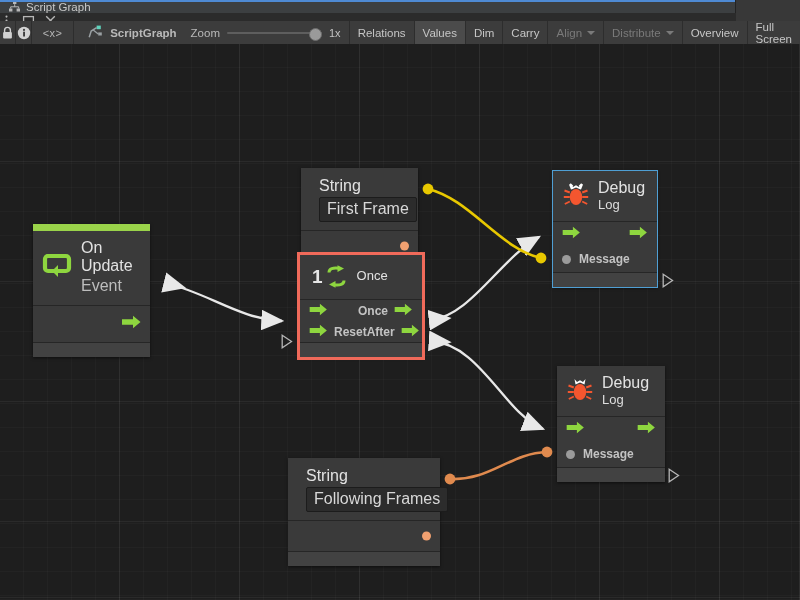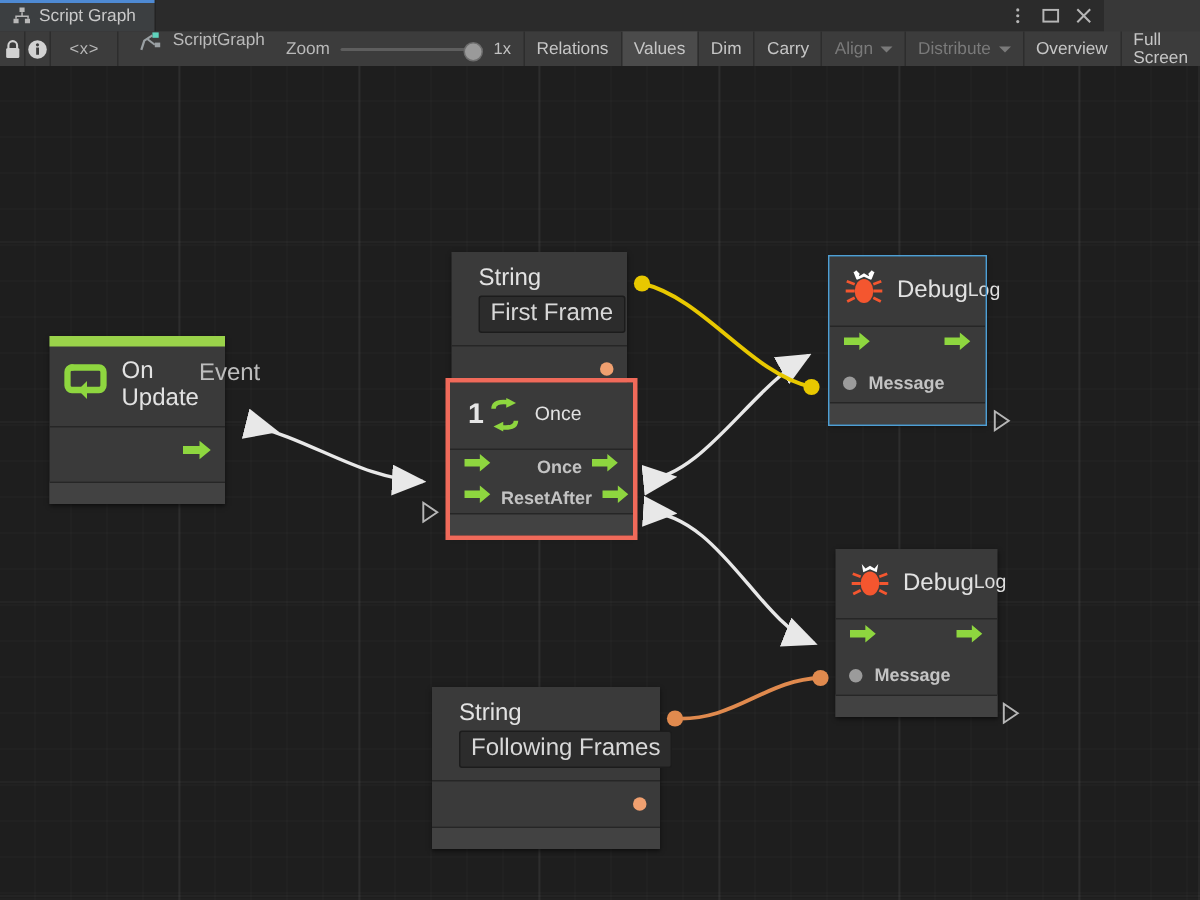--- a/index.html
+++ b/index.html
@@ -8,21 +8,21 @@
     font-family:"Liberation Sans",sans-serif;
     -webkit-font-smoothing:antialiased;
     color:#c4c4c4;
   }
   #app{position:relative;width:800px;height:600px;}
 
   
   .tabbar{
     position:absolute;left:0;top:0;width:736px;height:21px;
     background:#2b2b2b;
-    display:flex;align-items:stretch;
+    display:flex;align-items:stretch;flex-direction:column;
   }
   .tab{
     position:relative;
     display:flex;align-items:center;gap:5px;
     padding:0 12px 0 8px;
     background:#3c3f41;
     color:#c9c9c9;font-size:11.5px;
     border-right:1px solid #232323;
   }
   .tab.active::before{
@@ -46,22 +46,23 @@
     width:31px;display:flex;align-items:center;justify-content:center;
     border-right:1px solid #2d2d2d;
   }
   .tb-ico svg{display:block;}
   .tb-code{
     width:85px;display:flex;align-items:center;justify-content:center;
     border-right:1px solid #2d2d2d;
     color:#b6b6b6;font-size:11px;letter-spacing:.5px;
   }
   .tb-breadcrumb{
-    display:flex;gap:7px;padding:0 10px 0 14px;
+    display:flex;align-items:center;gap:7px;padding:0 10px 0 14px;
     color:#b9b9b9;
+    font-weight:bold;
   }
   .tb-zoomwrap{display:flex;align-items:center;gap:7px;padding:0 8px 0 4px;}
   .tb-zoomlabel{color:#b9b9b9;text-align:center;}
   .slider{position:relative;width:95px;height:12px;}
   .slider .track{
     position:absolute;left:0;right:0;top:5px;height:2px;background:#5e5e5e;border-radius:1px;
   }
   .slider .knob{
     position:absolute;right:0;top:1px;width:11px;height:11px;border-radius:50%;
     background:#9a9a9a;border:1px solid #6d6d6d;
@@ -113,21 +114,21 @@
   .dot.gray{background:#9b9b9b;}
   .dot.orange{background:#f0a070;}
   .bigdot{width:17px;height:17px;border-radius:50%;background:#f49b62;display:block;}
 
   .strfield{
     background:#2c2c2c;border:1px solid #1c1c1c;border-radius:2px;
     color:#d8d8d8;font-size:16px;padding:2px 7px 3px;white-space:nowrap;
   }
   .valrow{height:30px;position:relative;}
   .valrow .dot{position:absolute;right:9px;top:50%;transform:translateY(-50%);}
-  .headcol{display:flex;flex-direction:row;}
+  .headcol{display:flex;flex-direction:column;}
   .stack{display:flex;flex-direction:column;gap:2px;align-items:flex-start;}
 
   .tri{position:absolute;}
 </style>
 </head>
 <body>
 
 <div id="app">
 
   <div class="tabbar">

